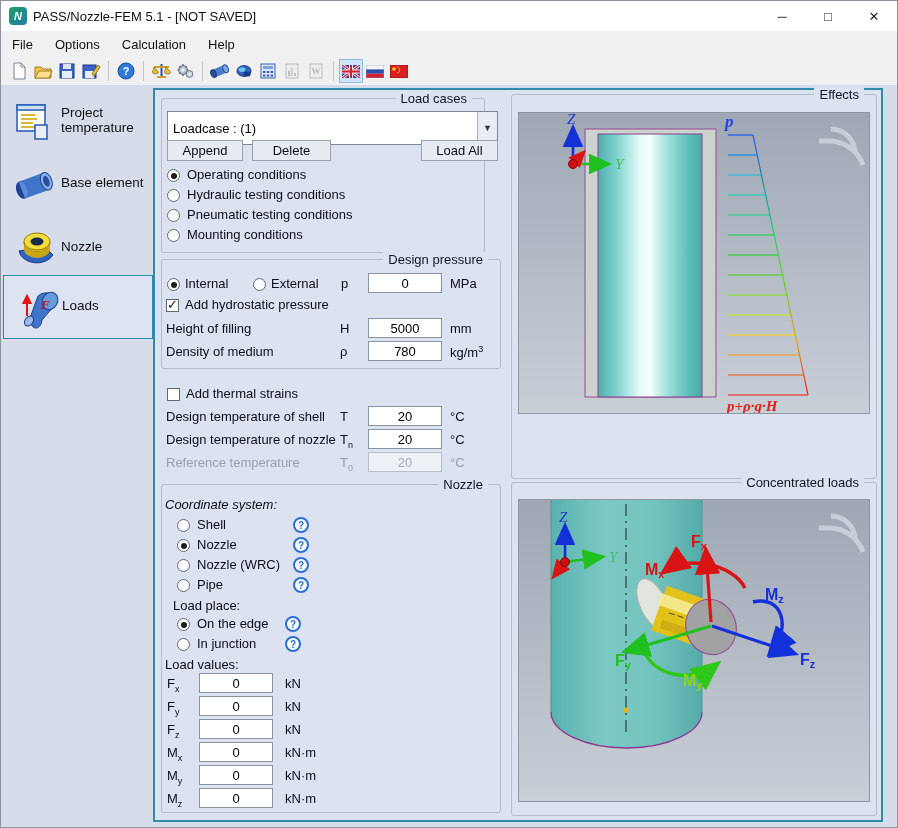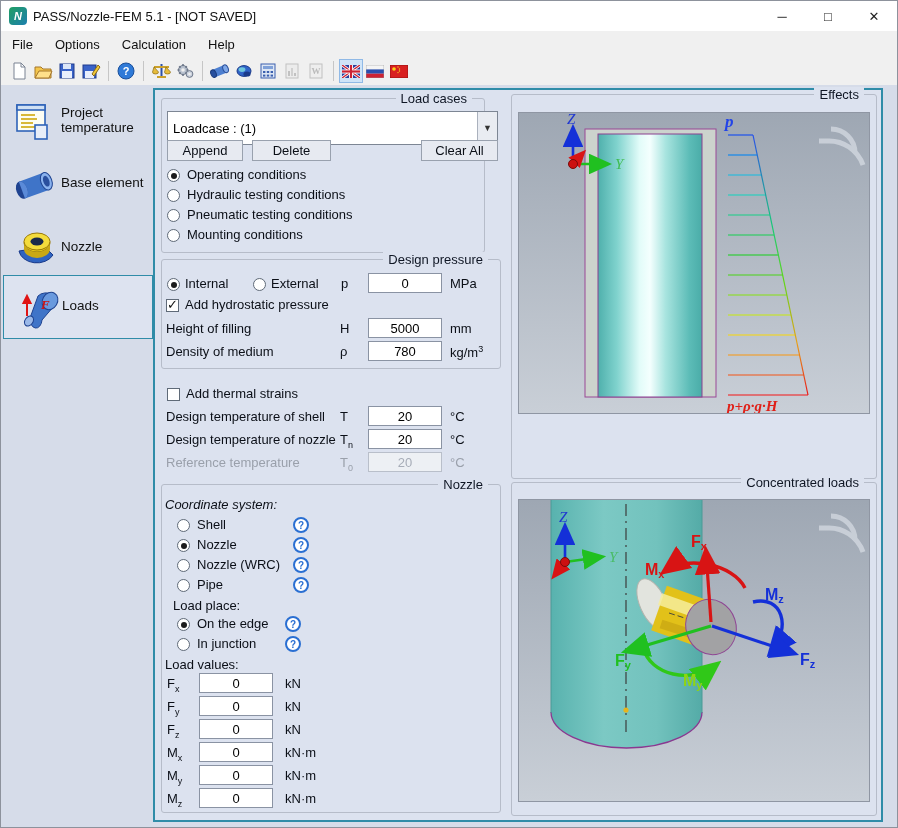--- a/index.html
+++ b/index.html
@@ -254,21 +254,21 @@
 
   <div class="abs grp" style="left:160px;top:97px;width:324px;height:155px;">
     <span class="grp-label">Load cases</span>
   </div>
   <div class="abs combo" style="left:166px;top:110px;width:331px;height:34px;">
     <span class="txt">Loadcase : (1)</span>
     <span class="arrow">▼</span>
   </div>
   <div class="abs btn" style="left:166px;top:139px;width:76px;height:21px;">Append</div>
   <div class="abs btn" style="left:251px;top:139px;width:79px;height:21px;">Delete</div>
-  <div class="abs btn" style="left:420px;top:139px;width:77px;height:21px;">Clear All</div>
+  <div class="abs btn" style="left:420px;top:139px;width:77px;height:21px;">Load All</div>
 
   <span class="abs rb sel" style="left:166px;top:168px;"></span>
   <span class="abs lbl" style="left:186px;top:166px;">Operating conditions</span>
   <span class="abs rb" style="left:166px;top:188px;"></span>
   <span class="abs lbl" style="left:186px;top:186px;">Hydraulic testing conditions</span>
   <span class="abs rb" style="left:166px;top:208px;"></span>
   <span class="abs lbl" style="left:186px;top:206px;">Pneumatic testing conditions</span>
   <span class="abs rb" style="left:166px;top:228px;"></span>
   <span class="abs lbl" style="left:186px;top:226px;">Mounting conditions</span>
 

